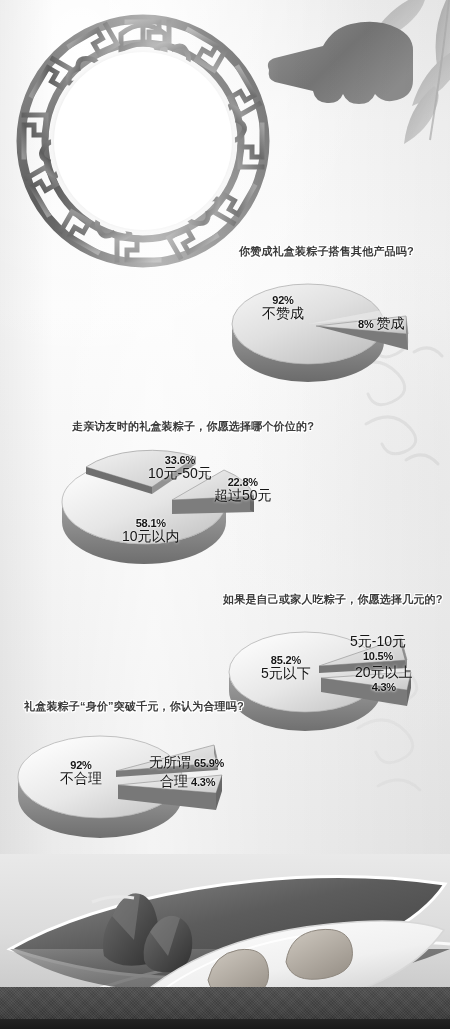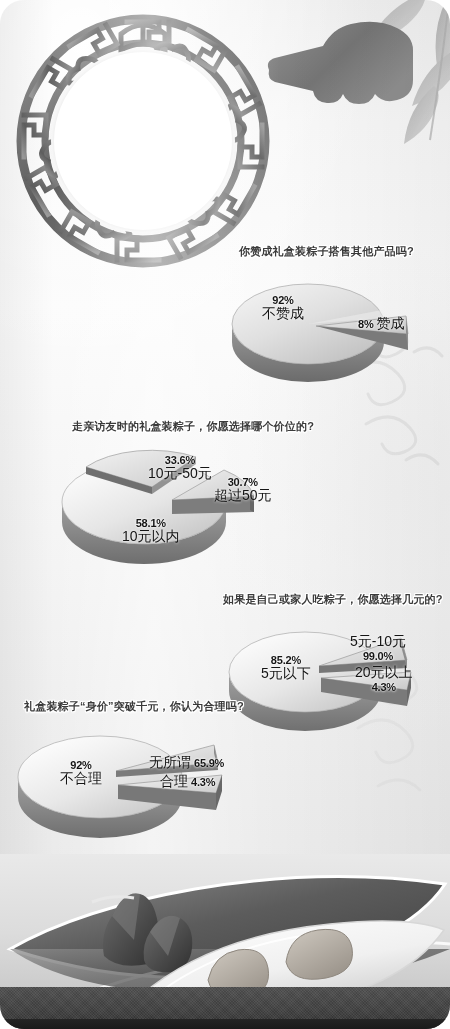--- a/index.html
+++ b/index.html
@@ -6,21 +6,20 @@
   body{font-family:"Liberation Sans","DejaVu Sans",sans-serif;}
 
   #page{
     position:relative;
     width:450px;height:1029px;
     overflow:hidden;
     background:
       radial-gradient(ellipse 120% 60% at 18% 4%, #ffffff 0%, rgba(255,255,255,0) 55%),
       radial-gradient(ellipse 70% 40% at 88% 48%, #f2f2f2 0%, rgba(242,242,242,0) 60%),
       linear-gradient(180deg,#efefef 0%,#f7f7f7 12%,#fbfbfb 30%,#f4f4f4 55%,#ececec 78%,#e6e6e6 100%);
-    border-radius: 24px;
   }
 
   
   .bg-cloud-right{
     position:absolute;right:-10px;top:300px;width:120px;height:190px;
     opacity:.33;
   }
   .bg-cloud-right2{
     position:absolute;right:-24px;top:640px;width:130px;height:180px;
     opacity:.22;
@@ -315,21 +314,21 @@
           <path d="M88 56 L170 52 l0 16 L88 70 Z" fill="#7d7d7d"></path>
           <path d="M170 52 l0 16 l-4 -2 l0 -16z" fill="#666"></path>
         </g>
       </svg>
 
       <div class="lbl" style="left:92px;top:10px;">
         <div class="pct">33.6%</div>
         <div class="nm">10元-50元</div>
       </div>
       <div class="lbl" style="left:158px;top:32px;">
-        <div class="pct">30.7%</div>
+        <div class="pct">22.8%</div>
         <div class="nm">超过50元</div>
       </div>
       <div class="lbl" style="left:66px;top:73px;">
         <div class="pct">58.1%</div>
         <div class="nm">10元以内</div>
       </div>
     </div>
   </div>
 
   <div class="chart-block" style="left:0;top:564px;width:376px;height:160px;margin-top:28px;">
@@ -364,21 +363,21 @@
 
         <g transform="translate(16,8)">
           <path d="M80 52 L170 46 L166 64 Z" fill="url(#p3w)" stroke="#9a9a9a" stroke-width="0.7"></path>
           <path d="M80 52 L166 64 l0 16 L80 66 Z" fill="#7a7a7a"></path>
           <path d="M170 46 L166 64 l0 16 l4 -18z" fill="#6a6a6a"></path>
         </g>
       </svg>
 
       <div class="lbl" style="left:125px;top:16px;">
         <div class="nm">5元-10元</div>
-        <div class="pct">99.0%</div>
+        <div class="pct">10.5%</div>
       </div>
       <div class="lbl" style="left:130px;top:47px;">
         <div class="nm">20元以上</div>
         <div class="pct">4.3%</div>
       </div>
       <div class="lbl" style="left:36px;top:36px;">
         <div class="pct">85.2%</div>
         <div class="nm">5元以下</div>
       </div>
     </div>

